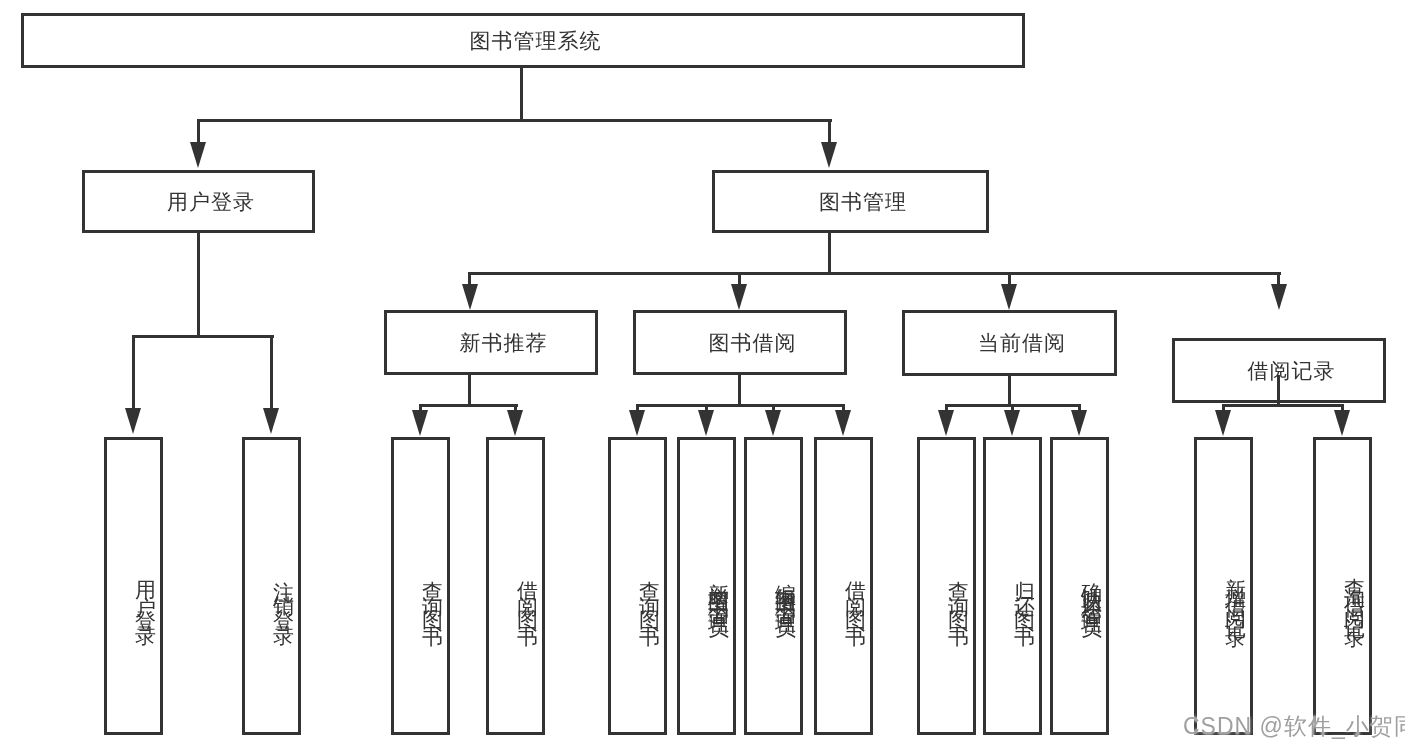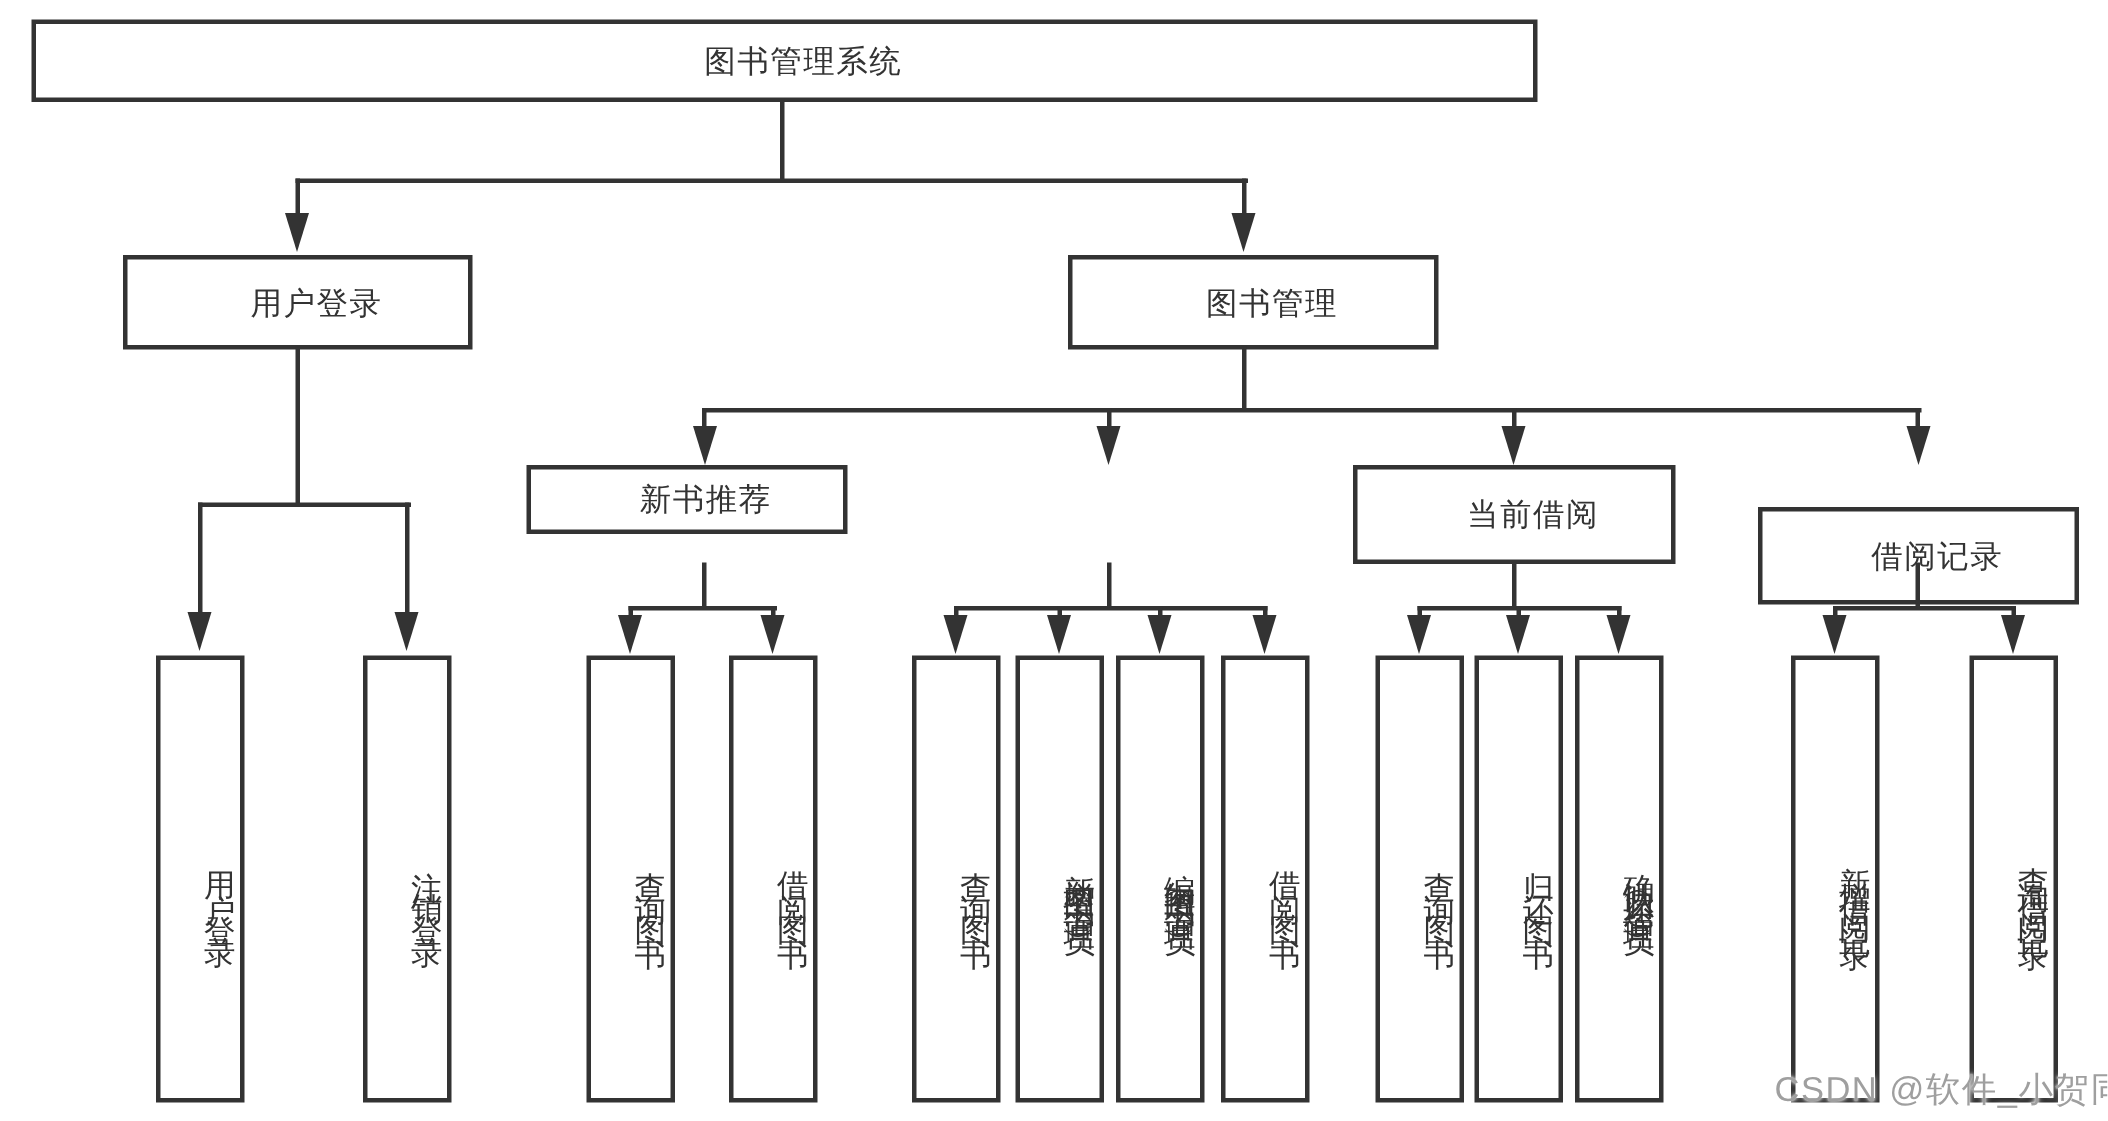--- a/index.html
+++ b/index.html
@@ -55,26 +55,29 @@
 
 <div id="canvas">
 
   <div class="box hbox" style="left:21px;top:13px;width:1004px;height:55px;">
     <span>图书管理系统</span>
   </div>
 
   <div class="box hbox" style="left:82px;top:170px;width:233px;height:63px;">
     <span>用户登录</span>
   </div>
-  <div class="box hbox" style="left:712px;top:170px;width:247px;height:63px;justify-content:center;">
+  <div class="box hbox" style="left:712px;top:170px;width:277px;height:63px;justify-content:center;">
     <span>图书管理</span>
   </div>
 
-  <div class="box hbox" style="left:351px;top:310px;width:214px;height:46px;">
+  <div class="box hbox" style="left:384px;top:310px;width:214px;height:65px;">
     <span>新书推荐</span>
+  </div>
+  <div class="box hbox" style="left:633px;top:310px;width:214px;height:65px;">
+    <span>图书借阅</span>
   </div>
   <div class="box hbox" style="left:902px;top:310px;width:215px;height:66px;">
     <span>当前借阅</span>
   </div>
   <div class="box hbox" style="left:1172px;top:310px;width:214px;height:65px;margin-top:28px;">
     <span>借阅记录</span>
   </div>
 
   <div class="box vbox ls-wide" style="left:104px;top:437px;width:59px;height:298px;">
     <span>用户登录</span>

